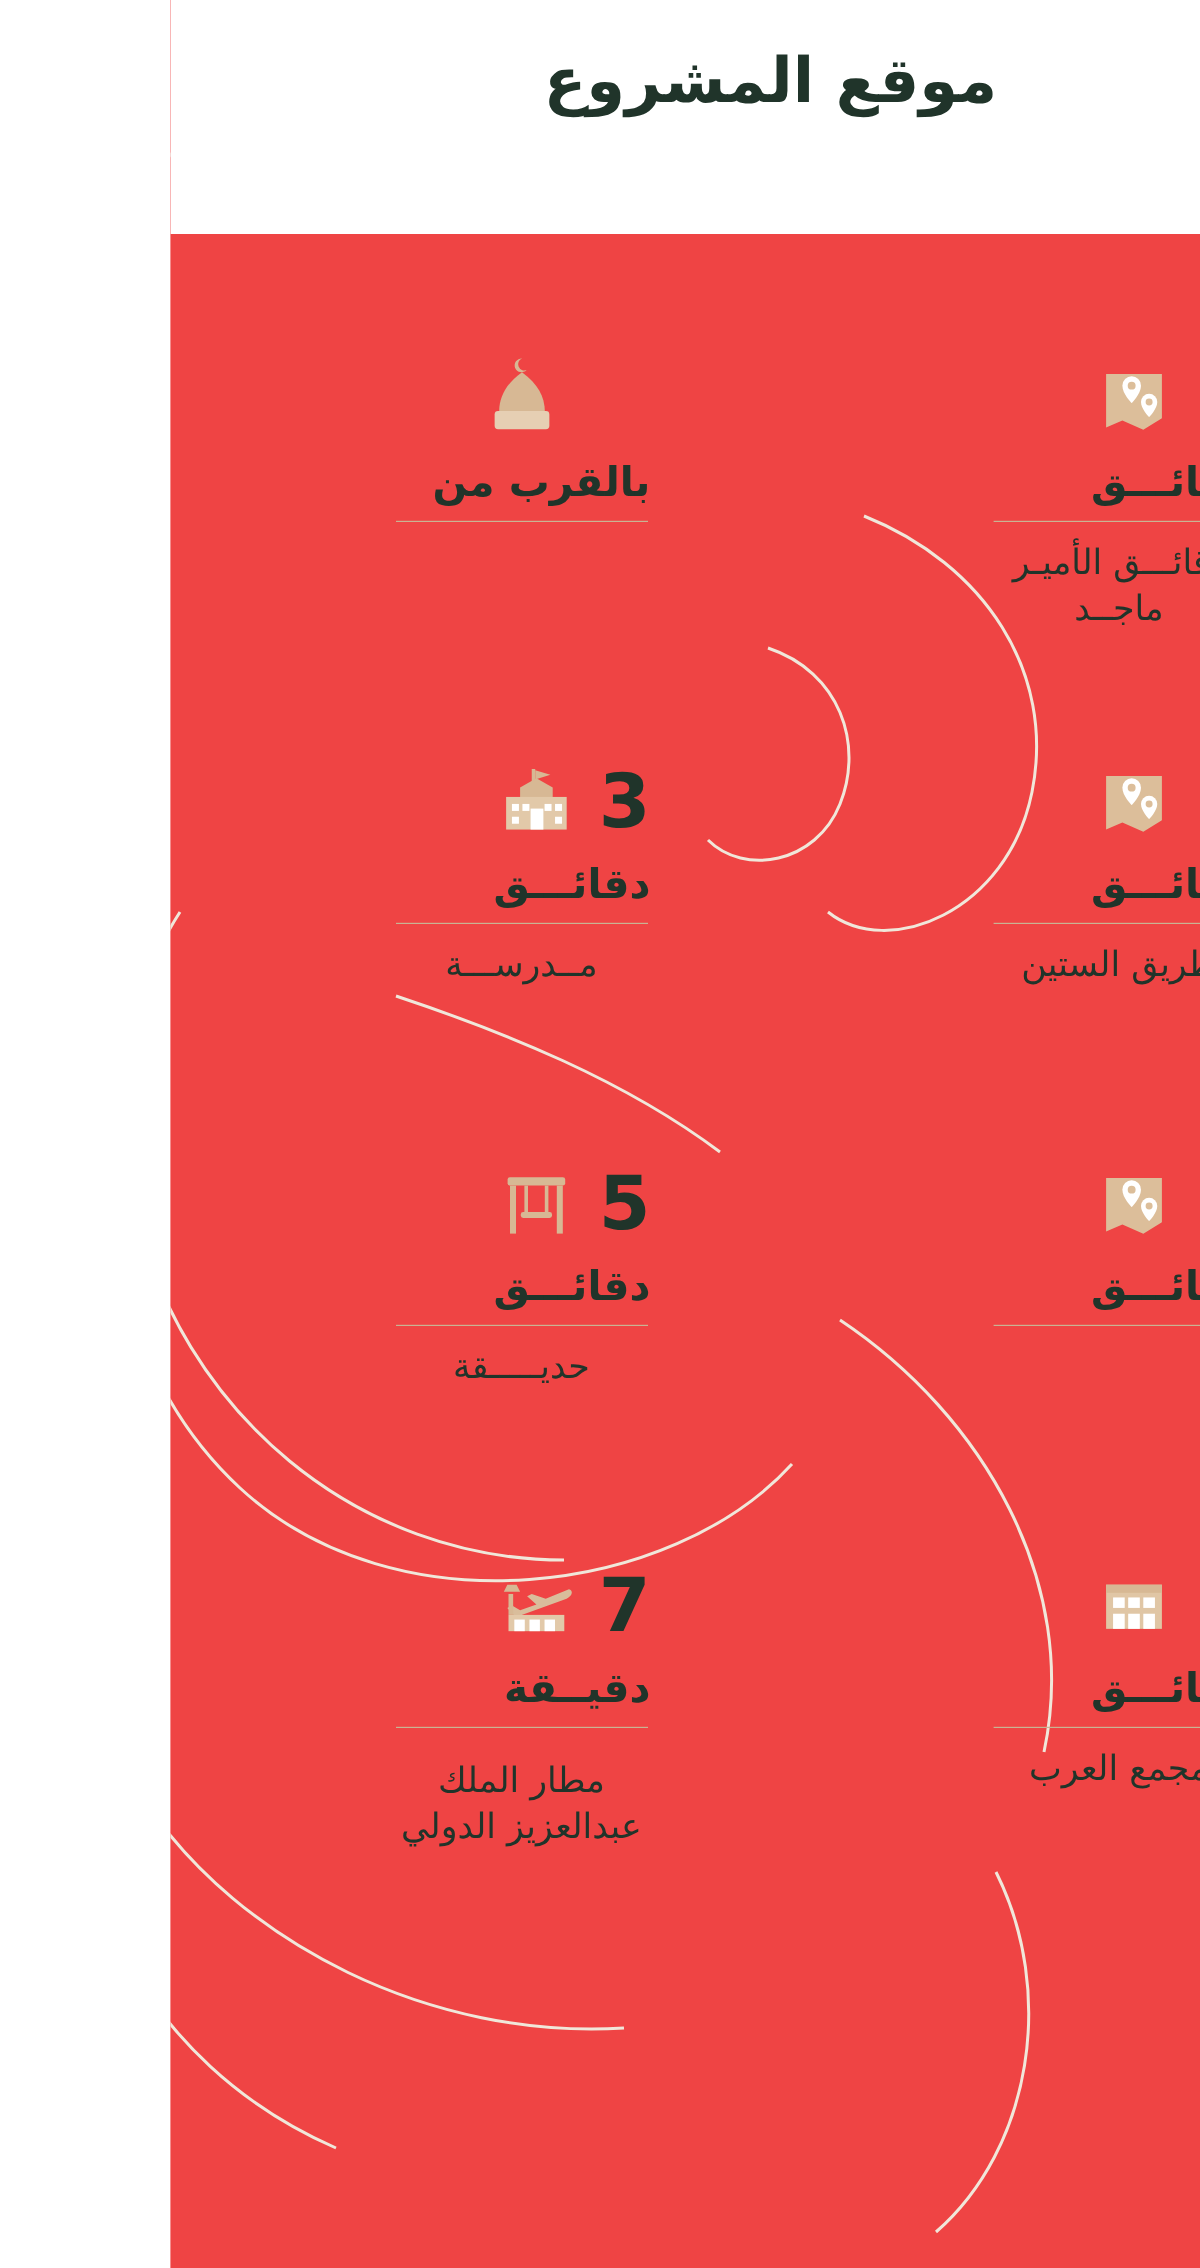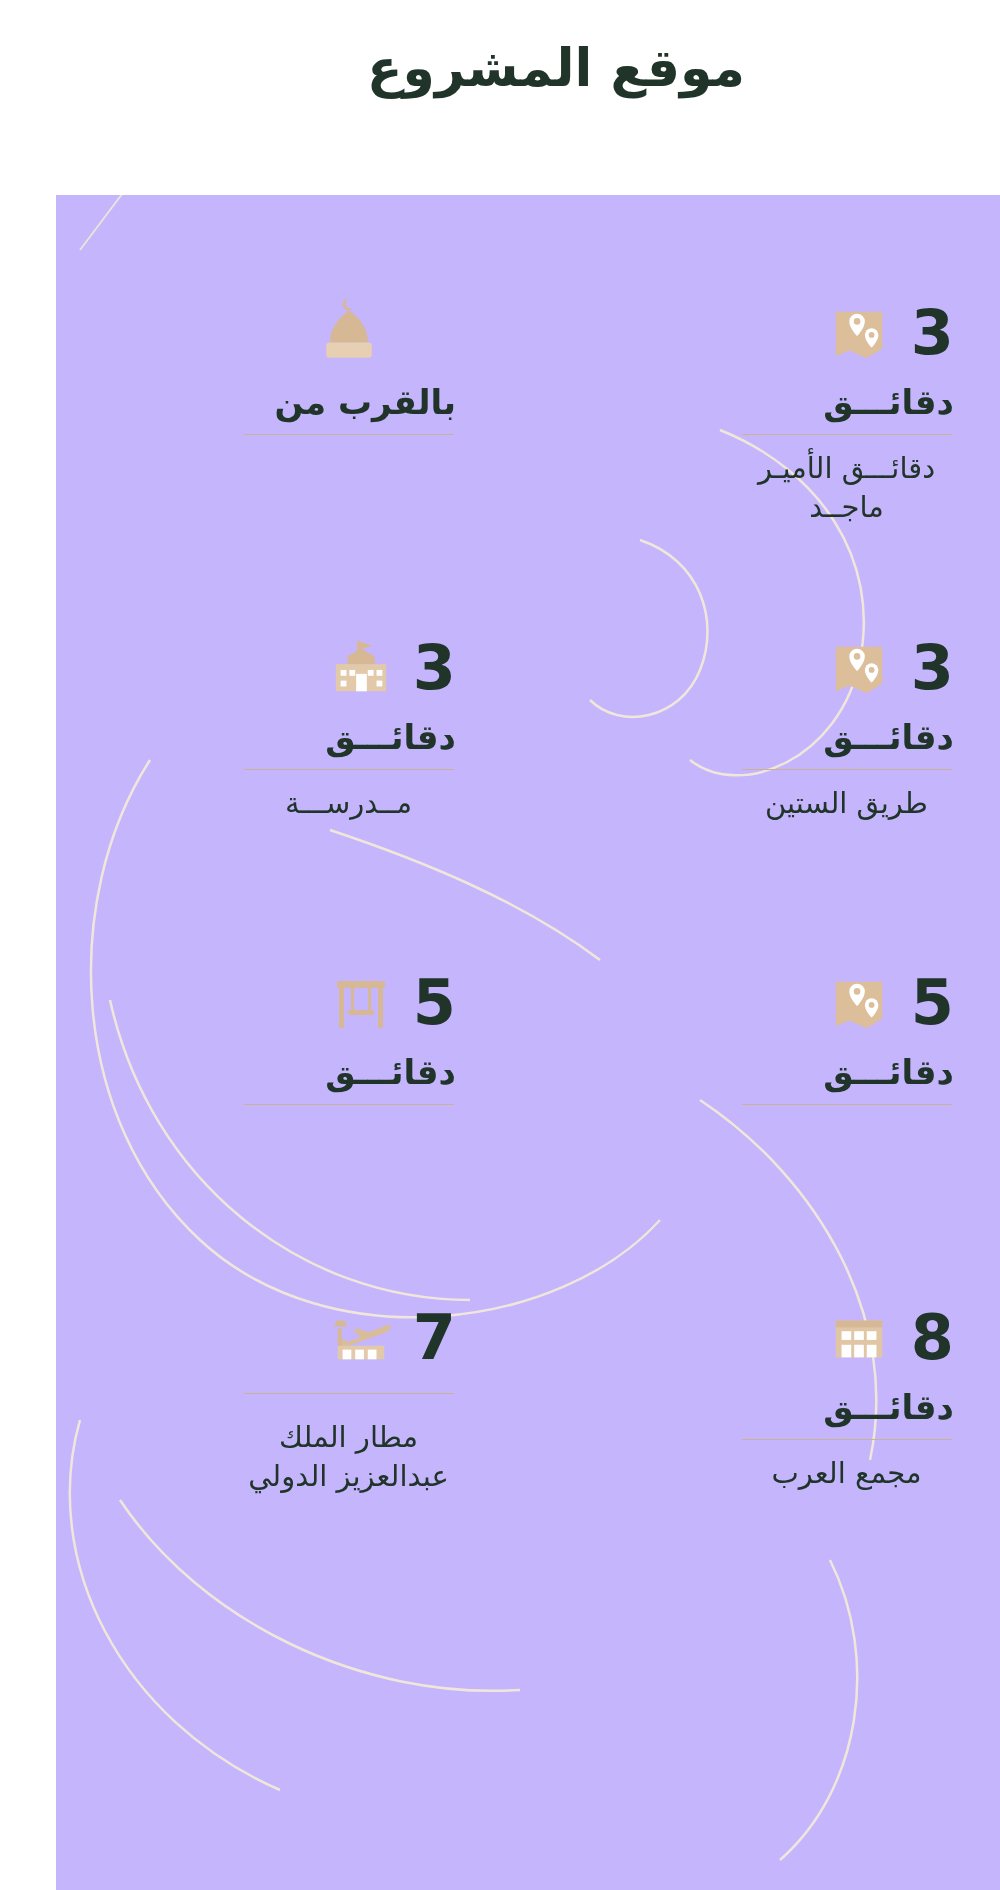--- a/index.html
+++ b/index.html
@@ -7,23 +7,23 @@
   html, body {
     width: 1000px;
     height: 1890px;
     background: #ffffff;
     font-family: "DejaVu Sans", "Liberation Sans", sans-serif;
     overflow: hidden;
   }
 
   #page {
     position: relative;
-    width: 944px;
+    width: 858px;
     height: 1890px;
-    background: #c4b5fd;
+    background: #ef4444;
     overflow: hidden;
   }
 
   
   .bg-deco {
     position: absolute;
     inset: 0;
     pointer-events: none;
     z-index: 0;
   }
@@ -287,20 +287,21 @@
               <rect x="10" y="17" width="5" height="40" fill="#d7b894"></rect>
               <rect x="49" y="17" width="5" height="40" fill="#d7b894"></rect>
               <rect x="22" y="17" width="3" height="22" fill="#d7b894"></rect>
               <rect x="39" y="17" width="3" height="22" fill="#d7b894"></rect>
               <rect x="19" y="39" width="26" height="5" rx="2" fill="#d7b894"></rect>
             </svg>
           </span>
         </div>
         <div class="unit">دقائـــق</div>
         <div class="rule"></div>
+        <div class="place">حديـــــقة</div>
       </div>
     </div>
 
     <div class="cell col-right">
       <div class="cell-inner">
         <div class="row-top">
           <span class="num">8</span>
           <span class="icon-wrap">
             <svg width="62" height="62" viewBox="0 0 64 64">
               <rect x="8" y="14" width="48" height="38" fill="#e0c6a5"></rect>
@@ -333,19 +334,20 @@
               <g fill="#fff">
                 <rect x="15" y="44" width="9" height="10"></rect>
                 <rect x="28" y="44" width="9" height="10"></rect>
                 <rect x="41" y="44" width="9" height="10"></rect>
               </g>
               <rect x="10" y="22" width="4" height="18" fill="#d7b894"></rect>
               <path d="M6 20 L20 20 L17 14 L9 14 Z" fill="#d7b894"></path>
             </svg>
           </span>
         </div>
+        <div class="unit">دقيــقة</div>
         <div class="rule"></div>
         <div class="place nospace">مطار الملك عبدالعزيز الدولي</div>
       </div>
     </div>
 
   </div>
 </div>
 
 </body></html>

